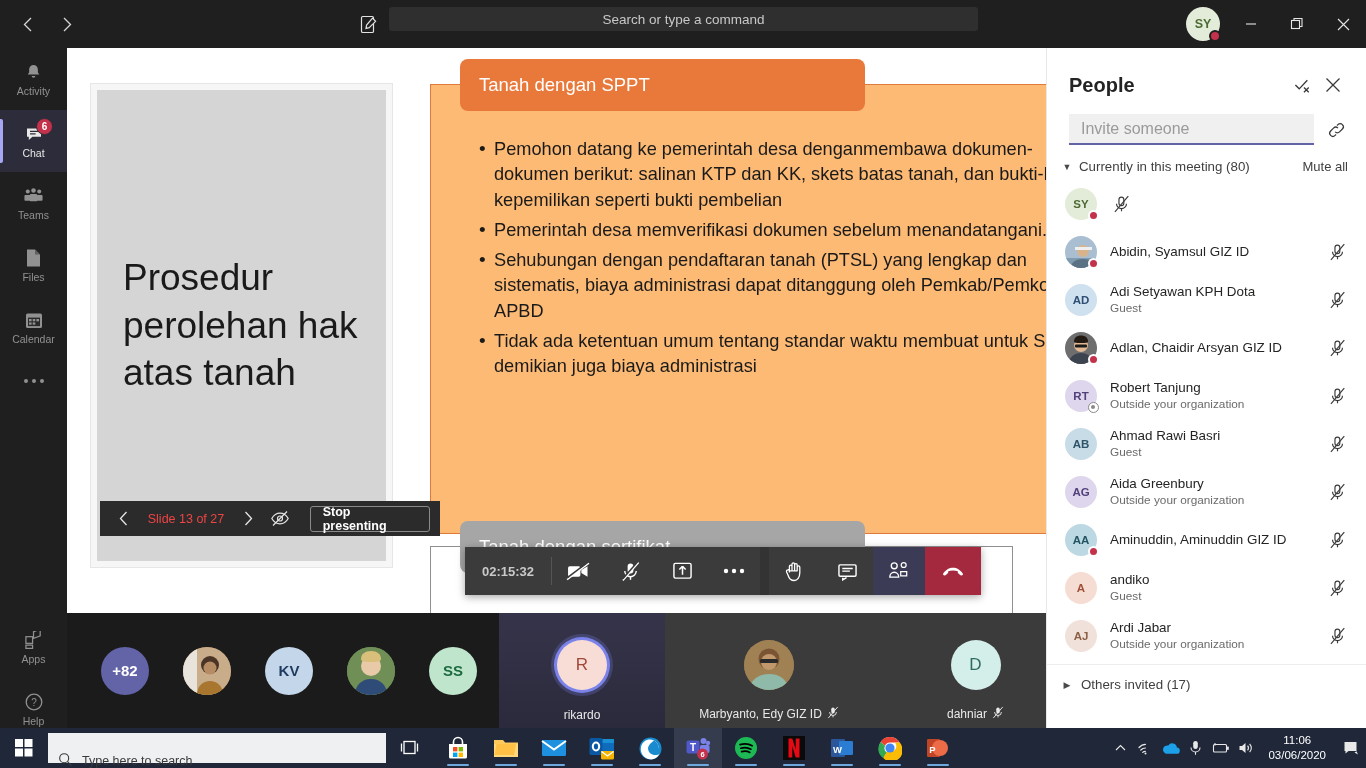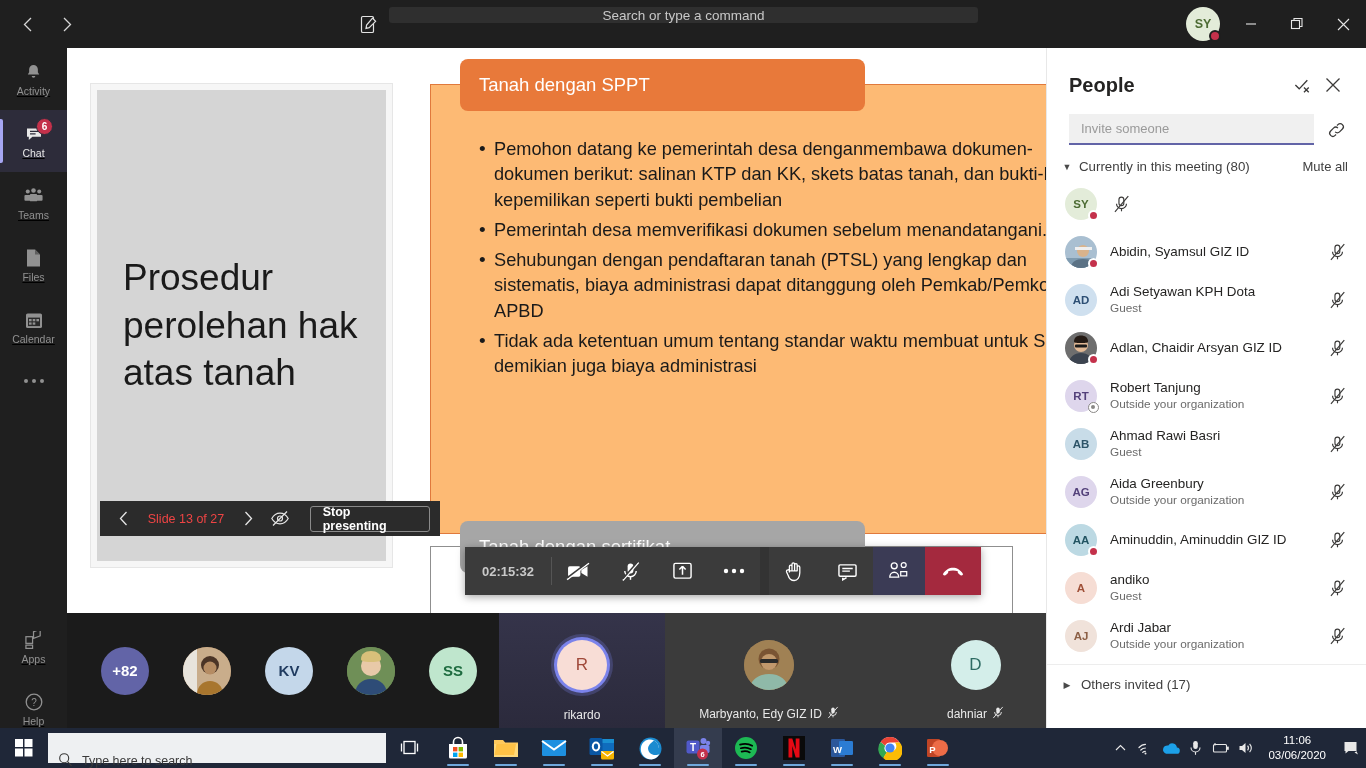--- a/index.html
+++ b/index.html
@@ -19,21 +19,21 @@
   .nav-arrows { display: flex; align-items: center; margin-left: 14px; gap: 14px; }
   .nav-arrow {
     width: 26px; height: 26px; display: flex; align-items: center; justify-content: center;
     color: #d6d6d6; font-size: 17px; cursor: pointer; border-radius: 3px;
   }
   .compose-icon {
     position: absolute; left: 356px; top: 12px; width: 24px; height: 24px;
     display: flex; align-items: center; justify-content: center; cursor: pointer;
   }
   .searchbox {
-    position: absolute; left: 389px; top: 7px; width: 589px; height: 16px;
+    position: absolute; left: 389px; top: 7px; width: 589px; height: 24px;
     background: #2f2f2f; border-radius: 3px; display: flex; align-items: center;
     justify-content: center; cursor: text;
   }
   .searchbox span { color: #c8c8c8; font-size: 13.5px; }
   .avatar-top {
     position: absolute; left: 1186px; top: 7px; width: 34px; height: 34px;
     border-radius: 50%; background: #e3ecd9; color: #4c6b33; font-size: 12.5px;
     font-weight: 700; display: flex; align-items: center; justify-content: center; cursor: pointer;
   }
   .presence-dot {
@@ -46,21 +46,21 @@
     color: #e6e6e6; cursor: pointer;
   }
 
   
   .rail {
     position: absolute; left: 0; top: 48px; width: 67px; height: 700px;
     background: #1f1f1f;
   }
   .rail-item {
     width: 67px; height: 62px; display: flex; flex-direction: column;
-    align-items: center; justify-content: center; gap: 3px; cursor: pointer; position: relative; text-decoration: underline;
+    align-items: center; justify-content: center; gap: 3px; cursor: pointer; position: relative;
   }
   .rail-item .rl { color: #919191; font-size: 10.5px; line-height: 1; }
   .rail-item .ri { color: #919191; display: flex; align-items: center; justify-content: center; height: 22px; }
   .rail-item.active { background: #2d2c3a; }
   .rail-item.active::before {
     content: ""; position: absolute; left: 0; top: 9px; width: 3px; height: 44px;
     background: #a6a6f2; border-radius: 0 2px 2px 0;
   }
   .rail-item.active .rl, .rail-item.active .ri { color: #e8e8e8; }
   .rail-badge {
@@ -195,21 +195,21 @@
     display: flex; align-items: center; padding: 22px 18px 10px 22px;
   }
   .people-head h2 { font-size: 20px; color: #252423; font-weight: 700; flex: 1; }
   .phead-btn {
     width: 30px; height: 30px; display: flex; align-items: center; justify-content: center;
     color: #3b3a39; cursor: pointer; border-radius: 3px;
   }
   .invite-row { display: flex; align-items: center; padding: 4px 16px 0 22px; gap: 10px; }
   .invite-input {
     flex: 1; height: 31px; background: #f0f0f0; border: none; border-bottom: 2px solid #6264a7;
-    padding: 0 12px; font-size: 13px; color: #9a9a9a; display: flex; align-items: center;
+    padding: 0 12px; font-size: 16px; color: #9a9a9a; display: flex; align-items: center;
     cursor: text; font-family: "Liberation Sans", sans-serif;
   }
   .link-icon { width: 26px; height: 26px; display: flex; align-items: center; justify-content: center; color: #3b3a39; cursor: pointer; }
   .sect-row {
     display: flex; align-items: center; padding: 14px 18px 6px 14px; gap: 6px;
   }
   .caret { color: #4a4a4a; font-size: 9px; width: 12px; text-align: center; cursor: pointer; }
   .sect-title { flex: 1; font-size: 13.3px; color: #404040; }
   .mute-all { font-size: 13px; color: #404040; cursor: pointer; }
   .prow {

